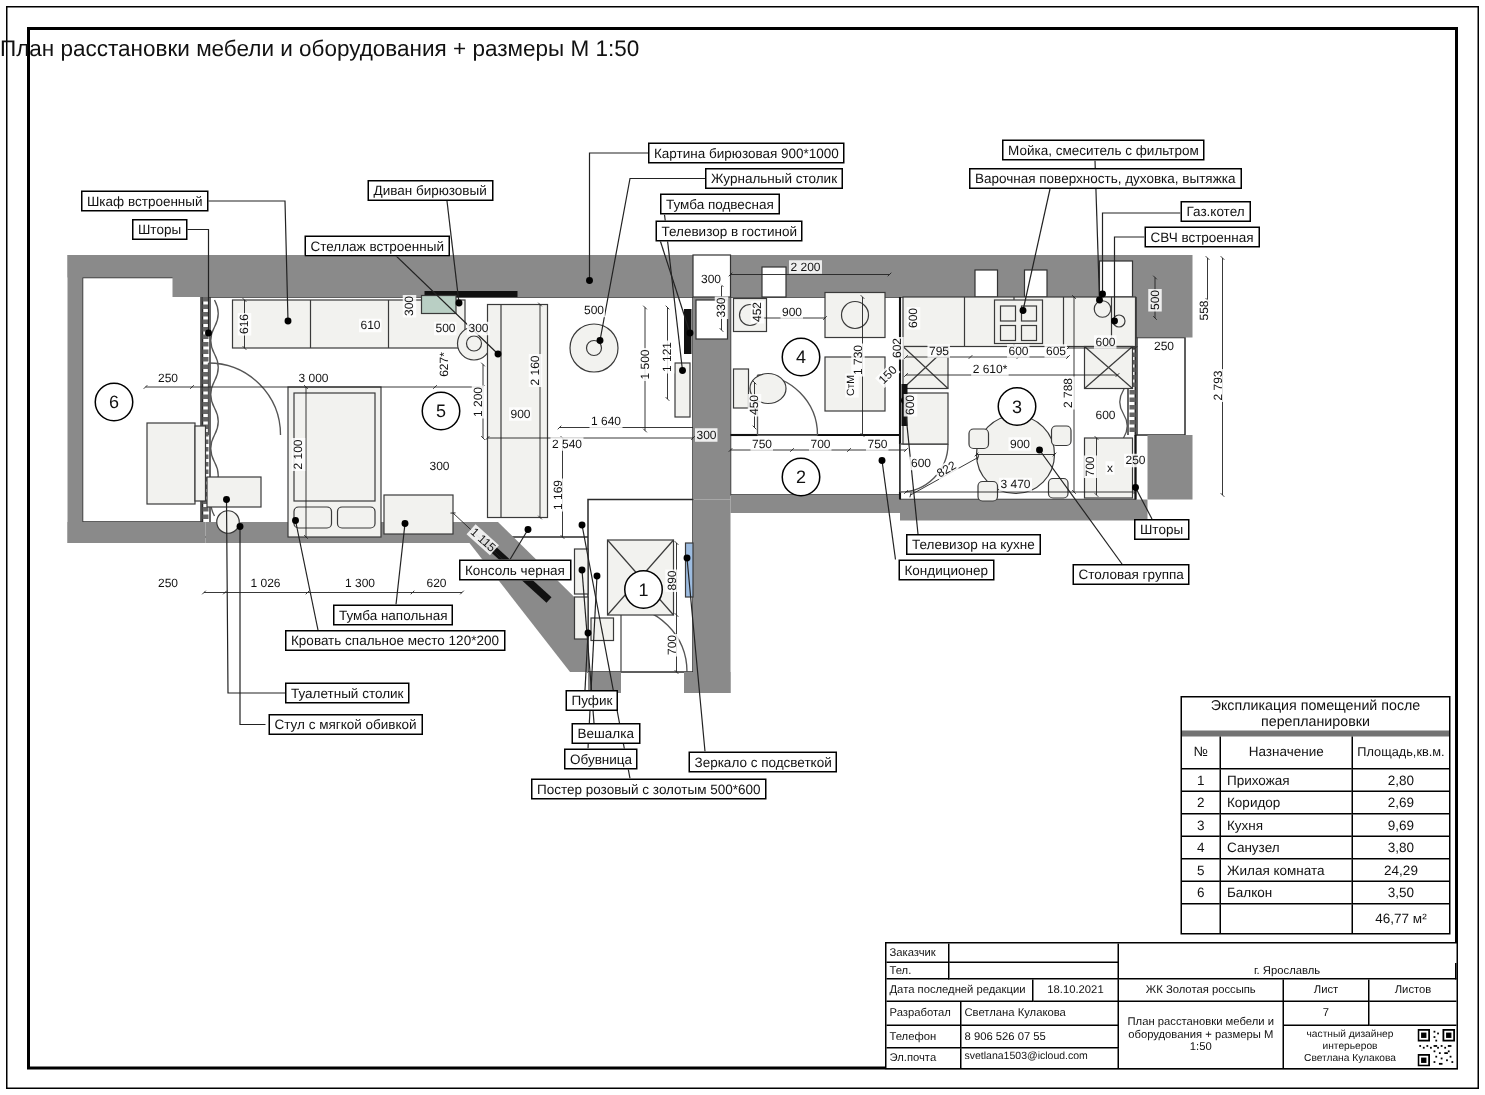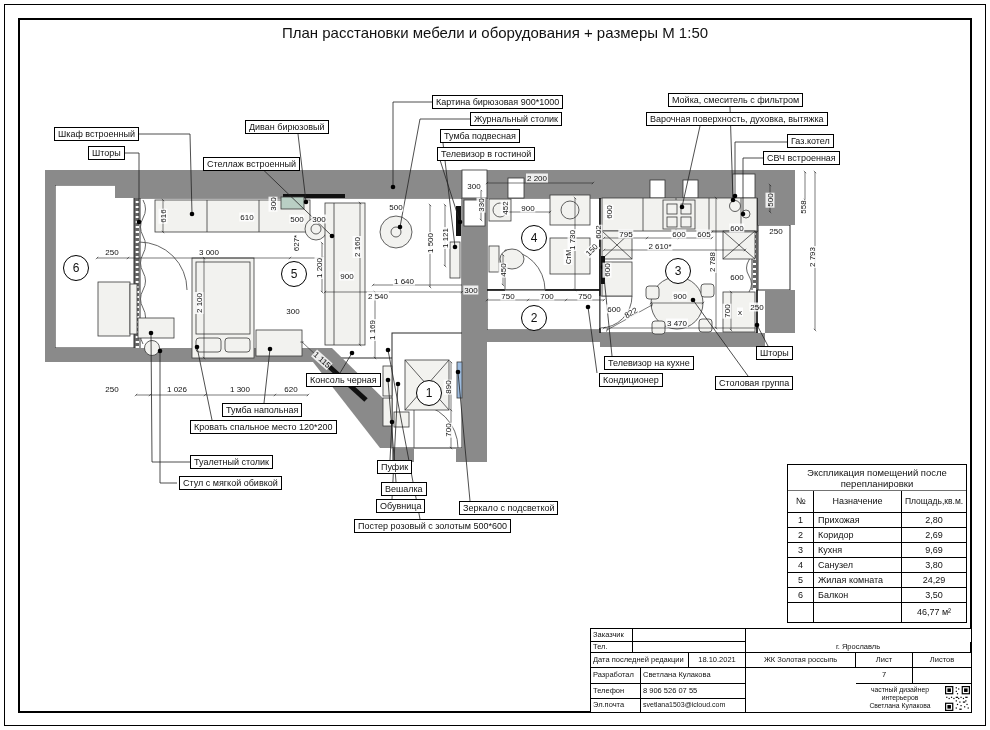--- a/index.html
+++ b/index.html
@@ -1,37 +1,37 @@
 <!DOCTYPE html>
 <html><head>
 <meta charset="utf-8">
 <style>
   html,body{margin:0;padding:0;background:#fff;}
   body{width:990px;height:730px;position:relative;overflow:hidden;
        font-family:"Liberation Sans",sans-serif;color:#111;}
   .frame-outer{position:absolute;left:4px;top:4px;width:980px;height:720px;border:1px solid #000;}
   .frame-inner{position:absolute;left:18px;top:18px;width:950px;height:691px;border:2px solid #000;}
-  .page-title{position:absolute;left:0;top:24px;width:100%;text-align:center;font-size:15px;}
+  .page-title{position:absolute;left:0;top:24px;width:100%;text-align:left;font-size:15px;}
   svg.plan{position:absolute;left:0;top:0;}
   .lbl{position:absolute;background:#fff;border:1px solid #000;font-size:9px;line-height:12px;
        padding:0 3px;white-space:nowrap;z-index:4;}
   .dim{position:absolute;font-size:8px;line-height:9px;background:rgba(255,255,255,.85);
        padding:0 1px;transform:translate(-50%,-50%);white-space:nowrap;z-index:3;}
   .dim.v{transform:translate(-50%,-50%) rotate(-90deg);}
   .dim.r42{transform:translate(-50%,-50%) rotate(42deg);}
   .dim.rm30{transform:translate(-50%,-50%) rotate(-30deg);}
   .dim.rm45{transform:translate(-50%,-50%) rotate(-45deg);}
   .room{position:absolute;width:24px;height:24px;margin:-12px 0 0 -12px;border:1px solid #000;
         border-radius:50%;background:#fff;text-align:center;line-height:24px;font-size:12px;z-index:3;}
   
   .expl{position:absolute;left:787px;top:464px;width:178px;height:157px;border:1.5px solid #000;
         background:#fff;z-index:5;font-size:9px;}
   .expl .cell{position:absolute;box-sizing:border-box;display:flex;align-items:center;justify-content:center;
         text-align:center;line-height:11px;}
-  .expl .et-title{left:0;top:0;width:178px;height:26px;border-bottom:1px solid #737373;flex-direction:column;font-size:9.5px;}
+  .expl .et-title{left:0;top:0;width:178px;height:26px;border-bottom:4px solid #737373;flex-direction:column;font-size:9.5px;}
   .expl .bl{border-left:1px solid #000;} .expl .bb{border-bottom:1px solid #000;}
   .expl .name{justify-content:flex-start;padding-left:4px;}
   
   .tb{position:absolute;left:590px;top:628px;width:380px;height:83px;border:1.5px solid #000;
       background:#fff;z-index:5;font-size:7.5px;}
   .tb .cell{position:absolute;box-sizing:border-box;border-right:1px solid #000;border-bottom:1px solid #000;
       display:flex;align-items:center;padding:0 2px;overflow:hidden;line-height:8.5px;}
   .tb .c{justify-content:center;text-align:center;}
   .qr{position:absolute;right:1px;top:2px;width:25px;height:25px;}
 </style>
@@ -430,20 +430,24 @@
   <div class="cell" style="left:0;top:13px;width:42px;height:11px">Тел.</div>
   <div class="cell" style="left:42px;top:13px;width:113px;height:11px"></div>
   <div class="cell c" style="left:155px;top:13px;width:225px;height:11px">г. Ярославль</div>
   <div class="cell" style="left:0;top:24px;width:98px;height:15px">Дата последней редакции</div>
   <div class="cell c" style="left:98px;top:24px;width:57px;height:15px">18.10.2021</div>
   <div class="cell c" style="left:155px;top:24px;width:110px;height:15px">ЖК Золотая россыпь</div>
   <div class="cell c" style="left:265px;top:24px;width:57px;height:15px">Лист</div>
   <div class="cell c" style="left:322px;top:24px;width:58px;height:15px;border-right:none">Листов</div>
   <div class="cell" style="left:0;top:39px;width:50px;height:16px">Разработал</div>
   <div class="cell" style="left:50px;top:39px;width:105px;height:16px">Светлана Кулакова</div>
+  <div class="cell c" style="left:155px;top:39px;width:110px;height:44px;flex-direction:column;justify-content:center;border-bottom:none">
+    <div>План расстановки мебели и</div>
+      <div>оборудования + размеры М 1:50</div>
+  </div>
   <div class="cell c" style="left:265px;top:39px;width:57px;height:16px">7</div>
   <div class="cell" style="left:322px;top:39px;width:58px;height:16px;border-right:none"></div>
   <div class="cell" style="left:0;top:55px;width:50px;height:15px">Телефон</div>
   <div class="cell" style="left:50px;top:55px;width:105px;height:15px">8 906 526 07 55</div>
   <div class="cell" style="left:265px;top:55px;width:115px;height:28px;border-right:none;border-bottom:none;position:absolute">
     <div style="width:84px;font-size:6.8px;line-height:8px;text-align:center">
       <div>частный дизайнер</div>
         <div>интерьеров</div>
         <div>Светлана Кулакова</div>
     </div>

